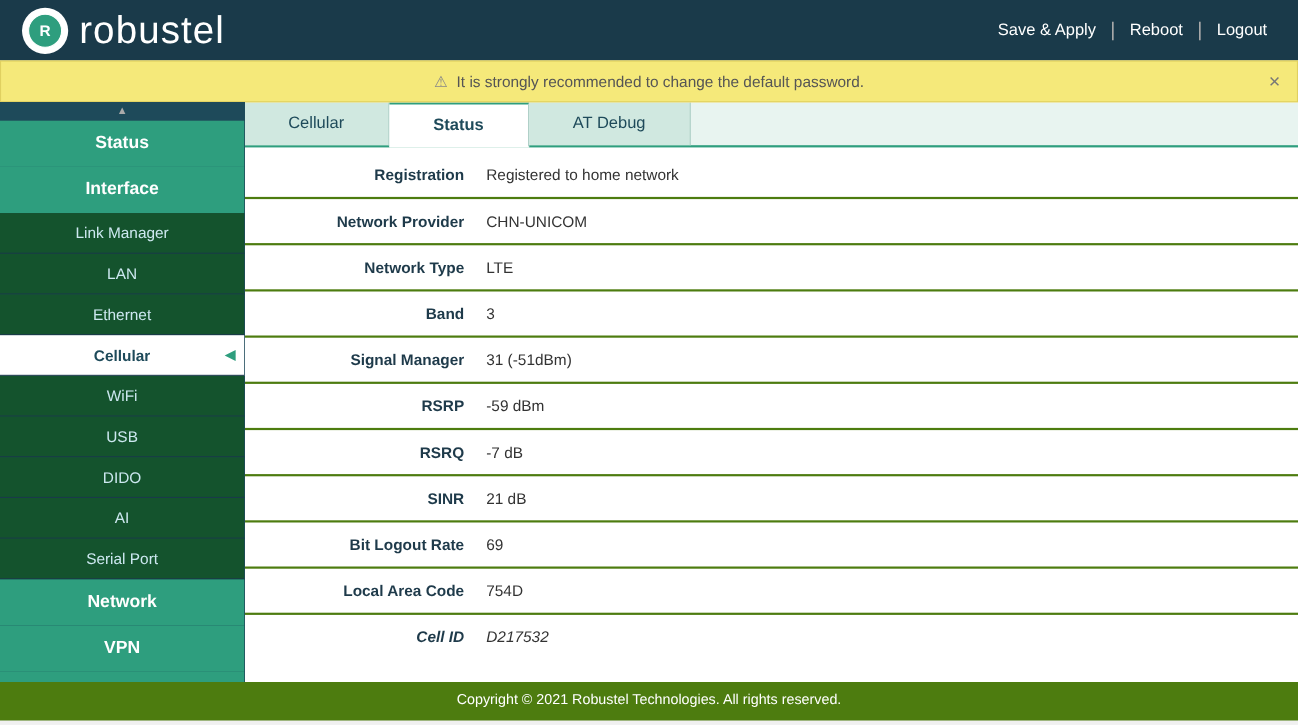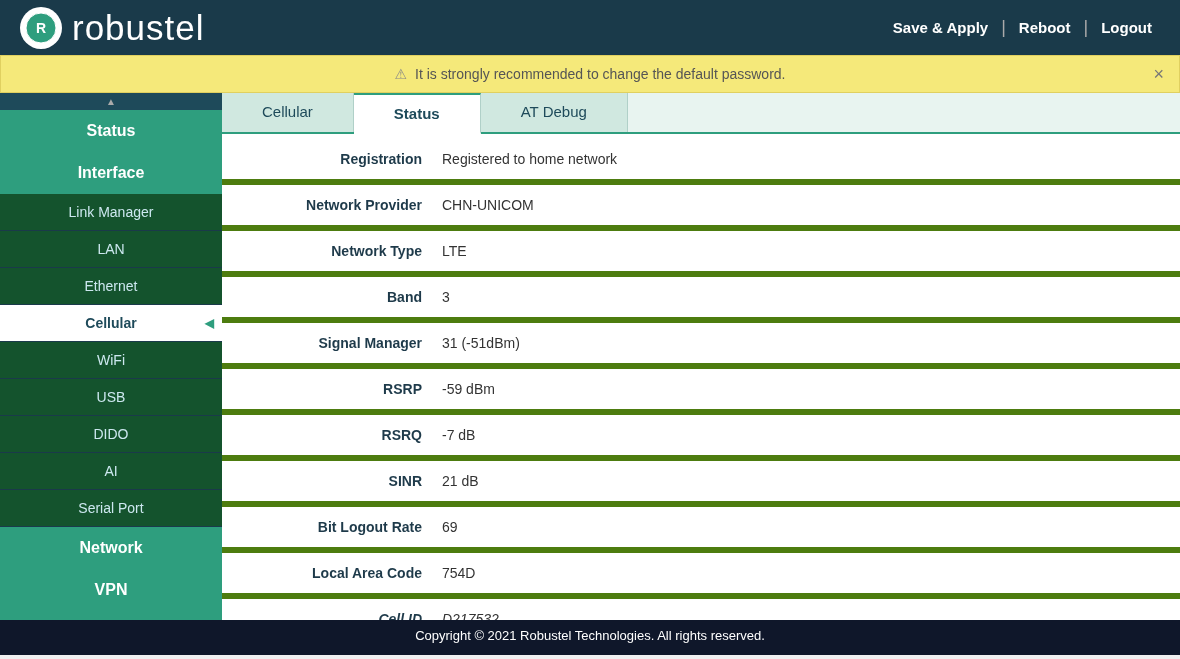--- a/index.html
+++ b/index.html
@@ -49,21 +49,20 @@
       align-items: center;
       gap: 5px;
       color: white;
     }
     .header-actions a {
       color: white;
       text-decoration: none;
       font-size: 15px;
       padding: 0 8px;
       cursor: pointer;
-      font-weight: bold;
     }
     .header-divider {
       color: #aaa;
       font-size: 18px;
     }
 
     
     .warning-banner {
       background: #f5e97a;
       border: 1px solid #e0d060;
@@ -171,21 +170,21 @@
     
     .data-table {
       flex: 1;
       overflow-y: auto;
       padding: 5px 0;
       position: relative;
     }
     .data-row {
       display: flex;
       padding: 12px 20px;
-      border-bottom: 6px solid #4d7c0f;
+      border-bottom: 2px solid #4d7c0f;
       align-items: baseline;
     }
     .data-row:last-child { border-bottom: none; font-style: italic; }
     .data-label {
       width: 200px;
       text-align: right;
       font-weight: bold;
       color: #1e3a4a;
       padding-right: 20px;
       flex-shrink: 0;
@@ -196,21 +195,21 @@
       font-size: 14px;
     }
 
     
     .data-table::-webkit-scrollbar { width: 12px; }
     .data-table::-webkit-scrollbar-track { background: #f0f0f0; }
     .data-table::-webkit-scrollbar-thumb { background: #aaa; border-radius: 2px; }
 
     
     .footer {
-      background: #0f172a;
+      background: #4d7c0f;
       color: white;
       text-align: center;
       padding: 8px;
       font-size: 13px;
       height: 35px;
     }
 
     
     .sidebar-scroll-top, .sidebar-scroll-bottom {
       background: #1e4a5a;

